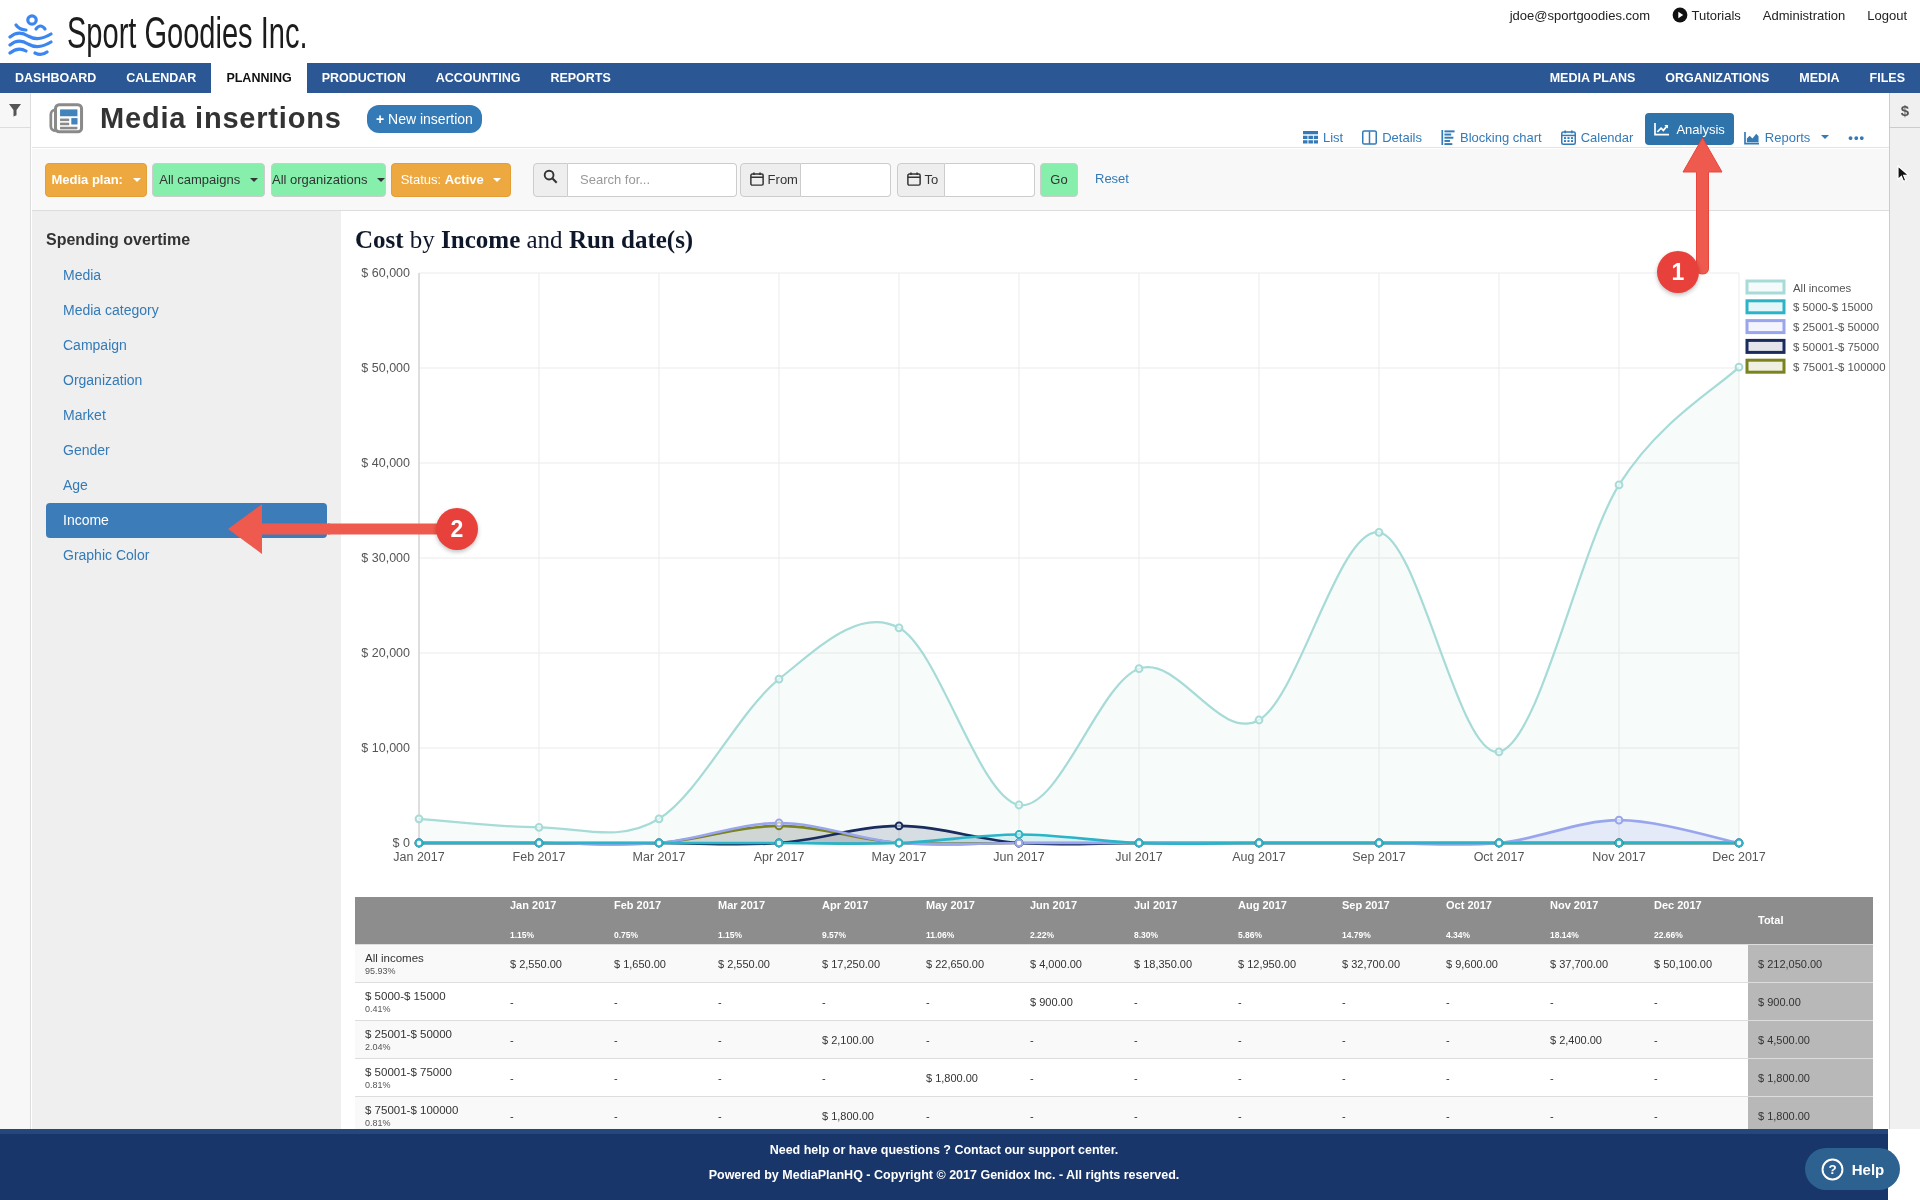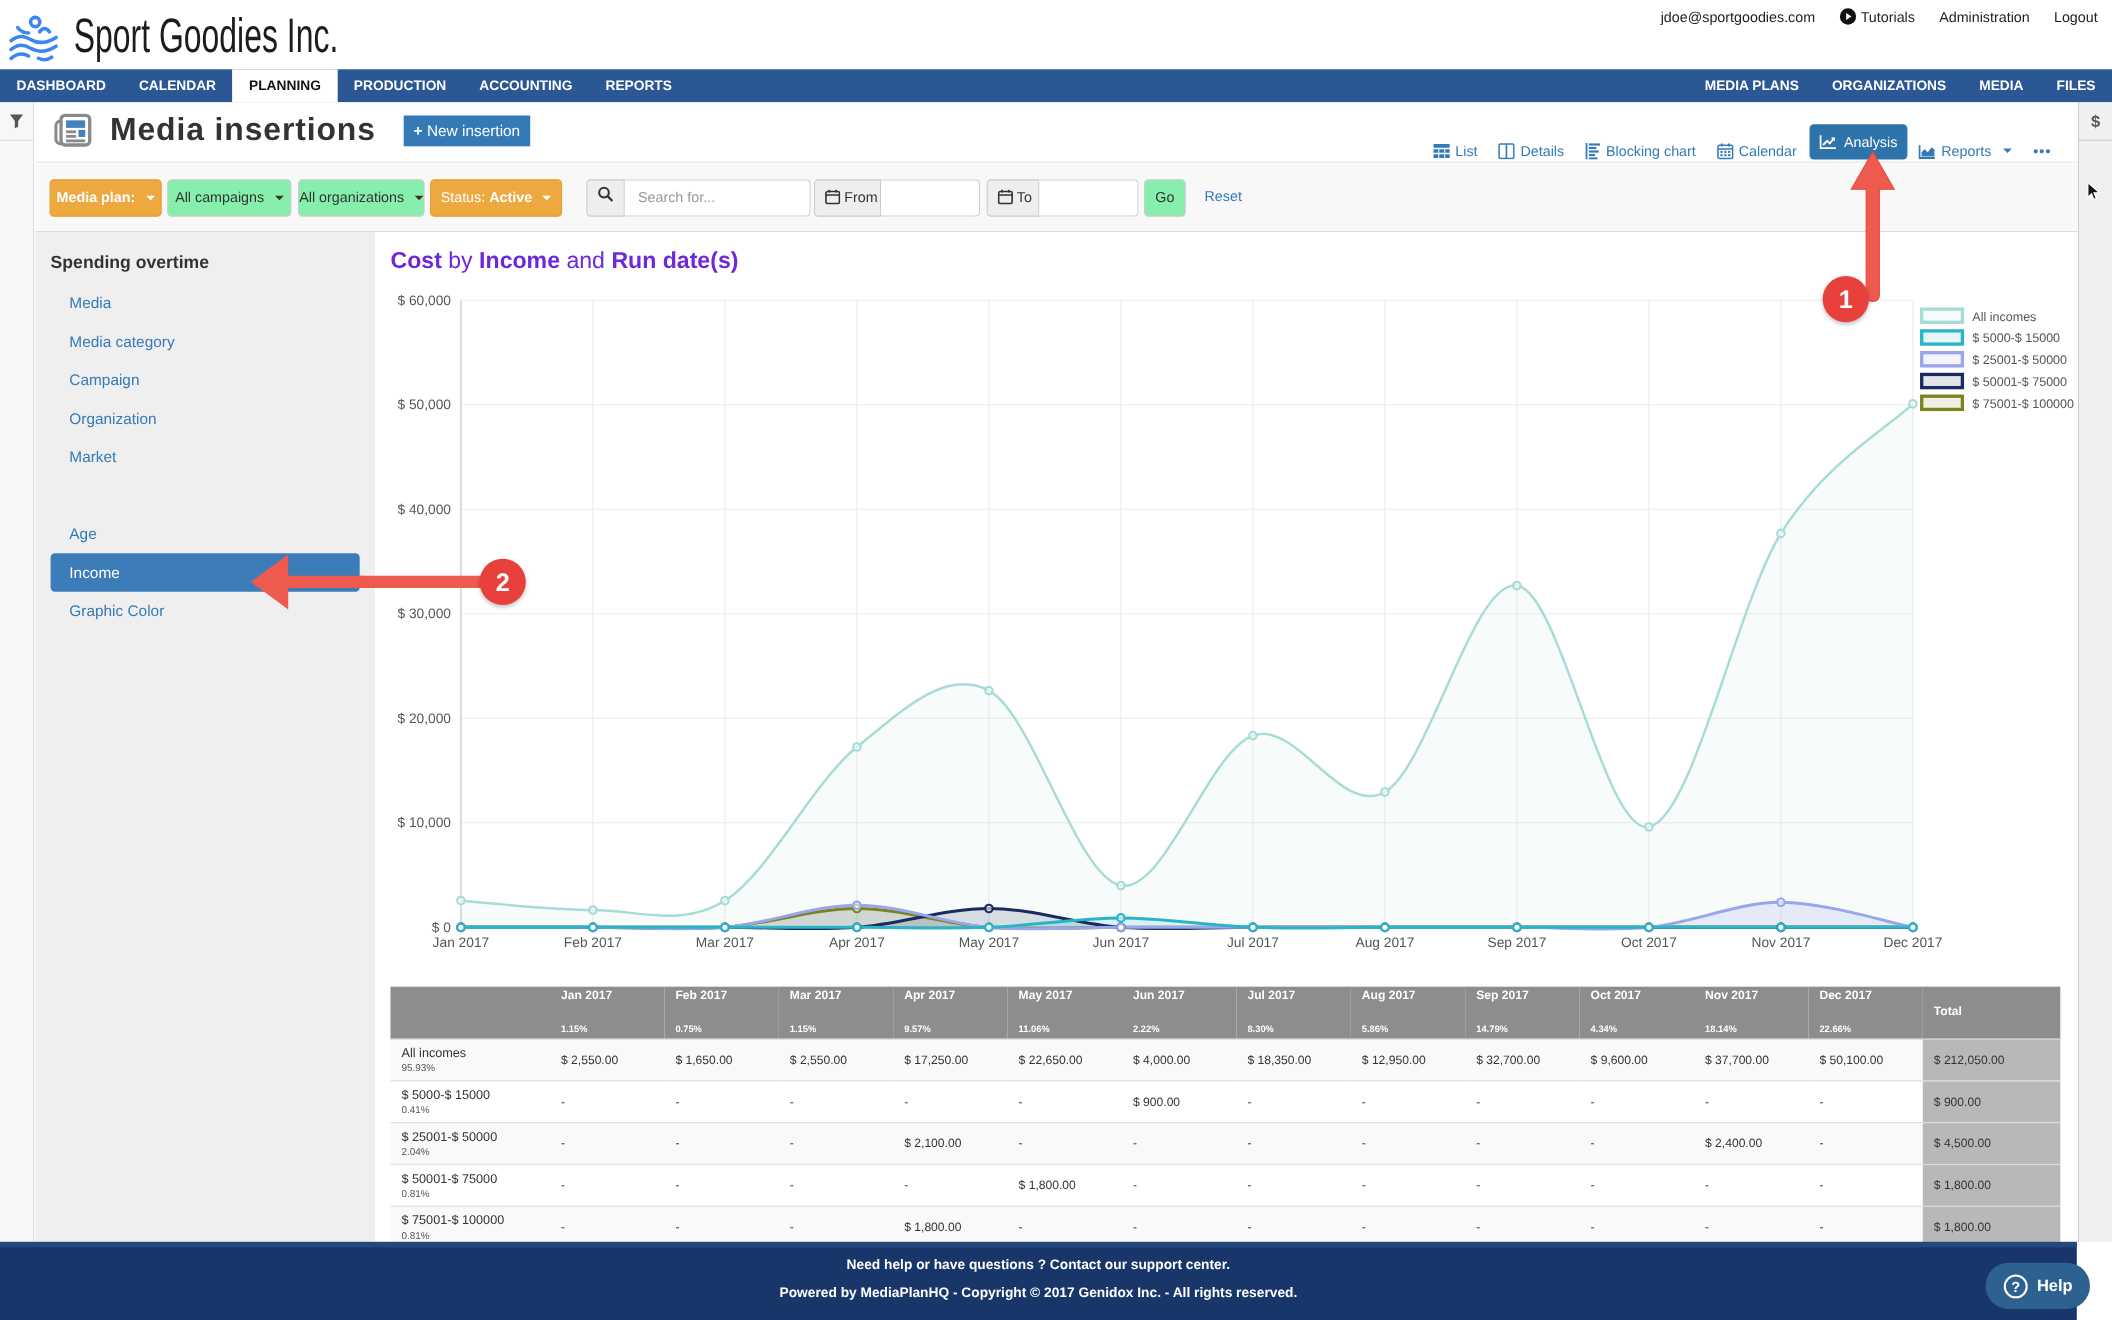--- a/index.html
+++ b/index.html
@@ -17,39 +17,39 @@
 #navR{position:absolute;right:0;top:0;height:30px;}
 #navR .tab{float:left;}
 
 #railL{position:absolute;left:0;top:93px;width:31px;height:1036px;background:#f7f7f7;border-right:1px solid #ddd;}
 #railL .cap{height:35px;border-bottom:1px solid #ddd;text-align:center;padding-top:10px;}
 #railR{position:absolute;left:1889px;top:93px;width:31px;height:1036px;background:#f0f0f0;border-left:1px solid #ccc;}
 #railR .cap{height:35px;border-bottom:1px solid #ccc;text-align:center;color:#555;font-size:15px;font-weight:bold;padding-top:9px;}
 
 #tbar{position:absolute;left:32px;top:93px;width:1857px;height:55px;background:#fff;border-bottom:1px solid #e4e4e4;}
 #title{position:absolute;left:68px;top:9px;font-size:29px;font-weight:bold;color:#333;letter-spacing:0.8px;}
-#newbtn{position:absolute;left:335px;top:12px;height:28px;line-height:28px;background:#337ab7;color:#fff;font-size:14px;border-radius:0;padding:0 9px;}
+#newbtn{position:absolute;left:335px;top:12px;height:28px;line-height:28px;background:#337ab7;color:#fff;font-size:14px;border-radius:12px;padding:0 9px;}
 #viewlinks{position:absolute;right:24px;top:-3px;height:55px;display:flex;align-items:flex-end;color:#337ab7;font-size:13px;white-space:nowrap;}
 #viewlinks .vl{margin-left:19px;display:flex;align-items:center;gap:5px;color:#337ab7;}
 #anabtn{margin-left:12px;margin-right:-9px;background:#2e74ab;color:#fff;border-radius:4px;height:32px;display:flex;align-items:center;padding:0 9px;gap:6px;}
 
 #fbar{position:absolute;left:32px;top:149px;width:1857px;height:62px;background:#f8f8f8;border-bottom:1px solid #ddd;}
 .fb{position:absolute;top:14px;height:34px;line-height:32px;font-size:13px;border-radius:4px;}
 .orange{background:#eda840;color:#fff;border:1px solid #e39f35;text-align:center;}
 .whitebtn{background:#86efac;color:#333;border:1px solid #ccc;text-align:center;}
 .caret{display:inline-block;width:0;height:0;border-left:4px solid transparent;border-right:4px solid transparent;border-top:4px solid currentColor;vertical-align:middle;margin-left:6px;margin-top:-2px;}
 .addon{background:#eee;border:1px solid #ccc;color:#333;white-space:nowrap;overflow:hidden;}
 .inp{background:#fff;border:1px solid #ccc;border-left:none;}
 
 #content{position:absolute;left:32px;top:211px;width:1857px;height:918px;background:#fff;}
 #sidebar{position:absolute;left:0;top:0;width:309px;height:918px;background:#efefef;padding-left:40px;}
 #sbhead{position:absolute;left:14px;top:20px;font-size:16px;font-weight:bold;color:#333;}
 .sbitem{position:absolute;left:14px;width:281px;height:35px;line-height:35px;padding-left:17px;font-size:14px;color:#337ab7;}
 .sbitem.on{background:#3c7cb8;color:#fff;border-radius:4px;}
-#charttitle{position:absolute;left:323px;top:15px;font-size:21px;color:#6d28d9;font-weight:bold;}
+#charttitle{position:absolute;left:323px;top:15px;font-size:25px;color:#0f172a;font-weight:bold;font-family:Liberation Serif, serif;}
 #charttitle .n{font-weight:normal;}
 
 table.tbl{position:absolute;left:323px;top:686px;width:1518px;border-collapse:collapse;table-layout:fixed;font-size:11px;color:#333;}
 table.tbl th{background:#8d8d8d;color:#fff;text-align:left;font-weight:bold;font-size:11px;height:36px;padding:2px 0 4px 10px;vertical-align:middle;}
 table.tbl th .pc{font-size:8.5px;font-weight:bold;display:block;margin-top:19px;}
 table.tbl td{height:38px;padding:2px 0 2px 10px;vertical-align:middle;border-top:1px solid #ddd;}
 table.tbl tr.alt td{background:#f9f9f9;}
 table.tbl td.tot{background:#b8b8b8 !important;}
 table.tbl td .pc{font-size:9px;color:#555;display:block;margin-top:2px;}
 
@@ -193,20 +193,21 @@
 </div>
 
 <div id="content">
   <div id="sidebar">
     <div id="sbhead">Spending overtime</div>
     <div class="sbitem" style="top:47px;">Media</div>
     <div class="sbitem" style="top:82px;">Media category</div>
     <div class="sbitem" style="top:117px;">Campaign</div>
     <div class="sbitem" style="top:152px;">Organization</div>
     <div class="sbitem" style="top:187px;">Market</div>
+    <div class="sbitem" style="top:222px;">Gender</div>
     <div class="sbitem" style="top:257px;">Age</div>
     <div class="sbitem on" style="top:292px;">Income</div>
     <div class="sbitem" style="top:327px;">Graphic Color</div>
   </div>
   <div id="charttitle"><span>Cost</span> <span class="n">by</span> <span>Income</span> <span class="n">and</span> <span>Run date(s)</span></div>
   <svg class="abs" style="left:0;top:0" width="1857" height="700" viewBox="0 0 1857 700">
 <line x1="387" y1="632.0" x2="1707" y2="632.0" stroke="#ebebeb" stroke-width="1"></line>
 <line x1="387" y1="537.0" x2="1707" y2="537.0" stroke="#ebebeb" stroke-width="1"></line>
 <line x1="387" y1="442.0" x2="1707" y2="442.0" stroke="#ebebeb" stroke-width="1"></line>
 <line x1="387" y1="347.0" x2="1707" y2="347.0" stroke="#ebebeb" stroke-width="1"></line>

